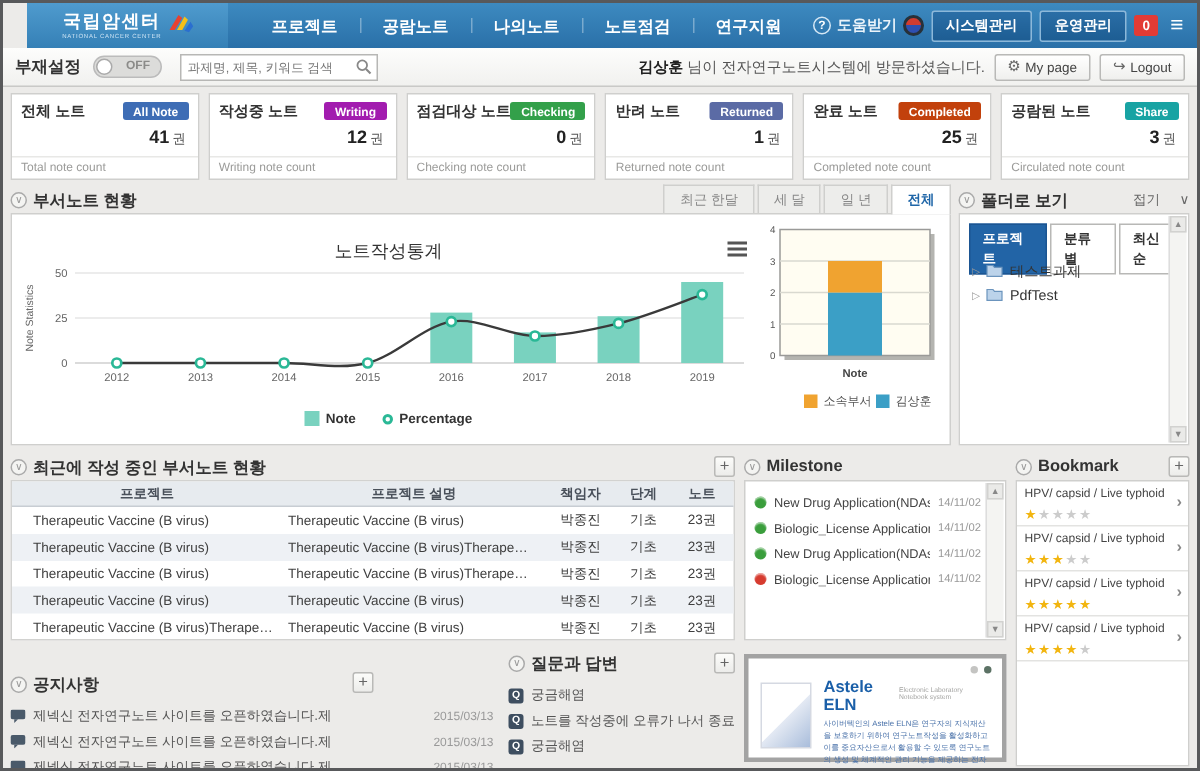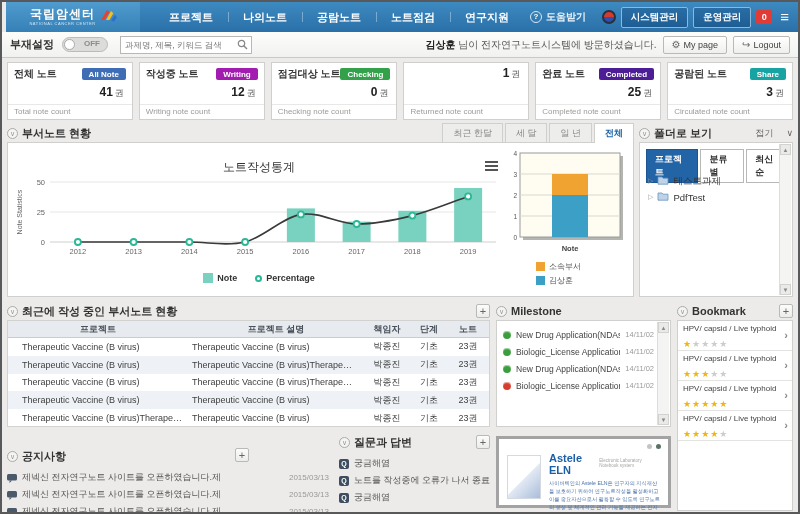--- a/index.html
+++ b/index.html
@@ -3,21 +3,21 @@
 <meta charset="utf-8">
 <style>
   * { margin:0; padding:0; box-sizing:border-box; }
   html,body { background:#9c9c9a; }
   body { font-family:"Liberation Sans","DejaVu Sans",sans-serif; }
   .screen { position:relative; width:800px; height:514px; margin:0 auto;
             background:#ecebe9; border:2px solid #58595b; overflow:hidden; }
   svg { font-family:"Liberation Sans","DejaVu Sans",sans-serif; }
 
   
-  .topnav { position:absolute; top:0; left:4px; right:0; height:30px;
+  .topnav { position:absolute; top:0; left:16px; right:0; height:30px;
             background:linear-gradient(#3d8ac0,#2a70a8); display:flex; align-items:center; }
   .logo { width:134px; height:30px; background:linear-gradient(#4f9bce,#3580b6);
           display:flex; align-items:center; justify-content:center; gap:4px; }
   .logo-txt { text-align:center; color:#fff; line-height:1; }
   .logo-title { font-size:12px; font-weight:bold; letter-spacing:1px; }
   .logo-sub { font-size:4px; color:#cfe5f5; letter-spacing:.5px; margin-top:2px; }
   .menu { display:flex; align-items:center; height:100%; margin-left:14px; }
   .menu-item { position:relative; color:#fff; font-size:11px; font-weight:bold;
                padding:0 15px; height:100%; display:flex; align-items:center; cursor:pointer; }
   .menu-item + .menu-item::before { content:""; position:absolute; left:0; top:10px; bottom:10px;
@@ -86,21 +86,21 @@
                  margin-bottom:-1px; position:relative; }
   .main-chart { position:absolute; left:6px; top:2px; width:490px; height:150px; }
   .chart-title { text-align:center; font-size:12px; color:#333; padding-top:14px; }
   .chart-menu-icon { position:absolute; right:6px; top:14px; width:13px; }
   .chart-menu-icon i { display:block; height:2px; background:#555; margin:2px 0; }
   .chart-legend { display:flex; justify-content:center; gap:18px; margin-top:1px; }
   .legend-item { display:flex; align-items:center; gap:4px; font-size:9px; font-weight:bold; color:#333; }
   .legend-swatch { width:10px; height:10px; }
   .legend-marker { width:7px; height:7px; border-radius:50%; background:#fff; border:2px solid #2ab896; }
   .mini-chart { position:absolute; left:498px; top:4px; width:124px; height:146px; }
-  .mini-legend { display:flex; flex-direction:column; gap:3px; margin:2px 0 0 30px; }
+  .mini-legend { display:flex; flex-direction:row; gap:3px; margin:2px 0 0 30px; }
   .mini-legend .legend-item { font-weight:normal; color:#555; font-size:8px; }
   .mini-legend .legend-swatch { width:9px; height:9px; }
 
   
   .folder { position:absolute; left:637px; top:122px; right:5px; height:173px; }
   .collapse-link { margin-left:auto; font-size:9px; color:#666; display:flex; align-items:center; gap:13px; }
   .ftabs { position:absolute; left:6px; top:6px; display:flex; }
   .ftab { font-size:9px; font-weight:bold; padding:3px 8px; border:1px solid #b8b8b6;
           background:#fff; color:#333; margin-right:2px; }
   .ftab.active { background:#2264a6; border-color:#1b5592; color:#fff; }
@@ -184,22 +184,22 @@
       <span>
         <svg width="17" height="14" viewBox="0 0 17 14">
           <path d="M1 12 L7 2 L9.5 4 L4.5 12 Z" fill="#e8412f"></path>
           <path d="M6 12 L11 3 L13.3 5.2 L9.5 12 Z" fill="#f5c018"></path>
           <path d="M11 12.5 L15 6.5 L16.8 9.5 L14 13.5 Z" fill="#2a6fd0"></path>
         </svg>
       </span>
     </div>
     <nav class="menu">
       <div class="menu-item">프로젝트</div>
+      <div class="menu-item">공람노트</div>
       <div class="menu-item">나의노트</div>
-      <div class="menu-item">공람노트</div>
       <div class="menu-item">노트점검</div>
       <div class="menu-item">연구지원</div>
     </nav>
     <div class="help">
       <span class="help-q">?</span>
       <span>도움받기</span>
     </div>
     <div class="nav-right">
       <span class="flag"></span>
       <button class="admin-btn">시스템관리</button>
@@ -256,27 +256,31 @@
     </div>
     <div class="card">
       <div class="card-head">
           <span class="card-title">점검대상 노트</span>
           <span class="badge" style="background: rgb(51, 160, 74);">Checking</span>
         </div>
       <div class="card-count"><b>0</b><span>권</span></div>
       <div class="card-foot">Checking note count</div>
     </div>
     <div class="card">
+      <div class="card-head">
+          <span class="card-title">반려 노트</span>
+          <span class="badge" style="background: rgb(91, 107, 165);">Returned</span>
+        </div>
       <div class="card-count"><b>1</b><span>권</span></div>
       <div class="card-foot">Returned note count</div>
     </div>
     <div class="card">
       <div class="card-head">
           <span class="card-title">완료 노트</span>
-          <span class="badge" style="background: #4c1d95;">Completed</span>
+          <span class="badge" style="background: #c2410c;">Completed</span>
         </div>
       <div class="card-count"><b>25</b><span>권</span></div>
       <div class="card-foot">Completed note count</div>
     </div>
     <div class="card">
       <div class="card-head">
           <span class="card-title">공람된 노트</span>
           <span class="badge" style="background: rgb(24, 163, 163);">Share</span>
         </div>
       <div class="card-count"><b>3</b><span>권</span></div>

